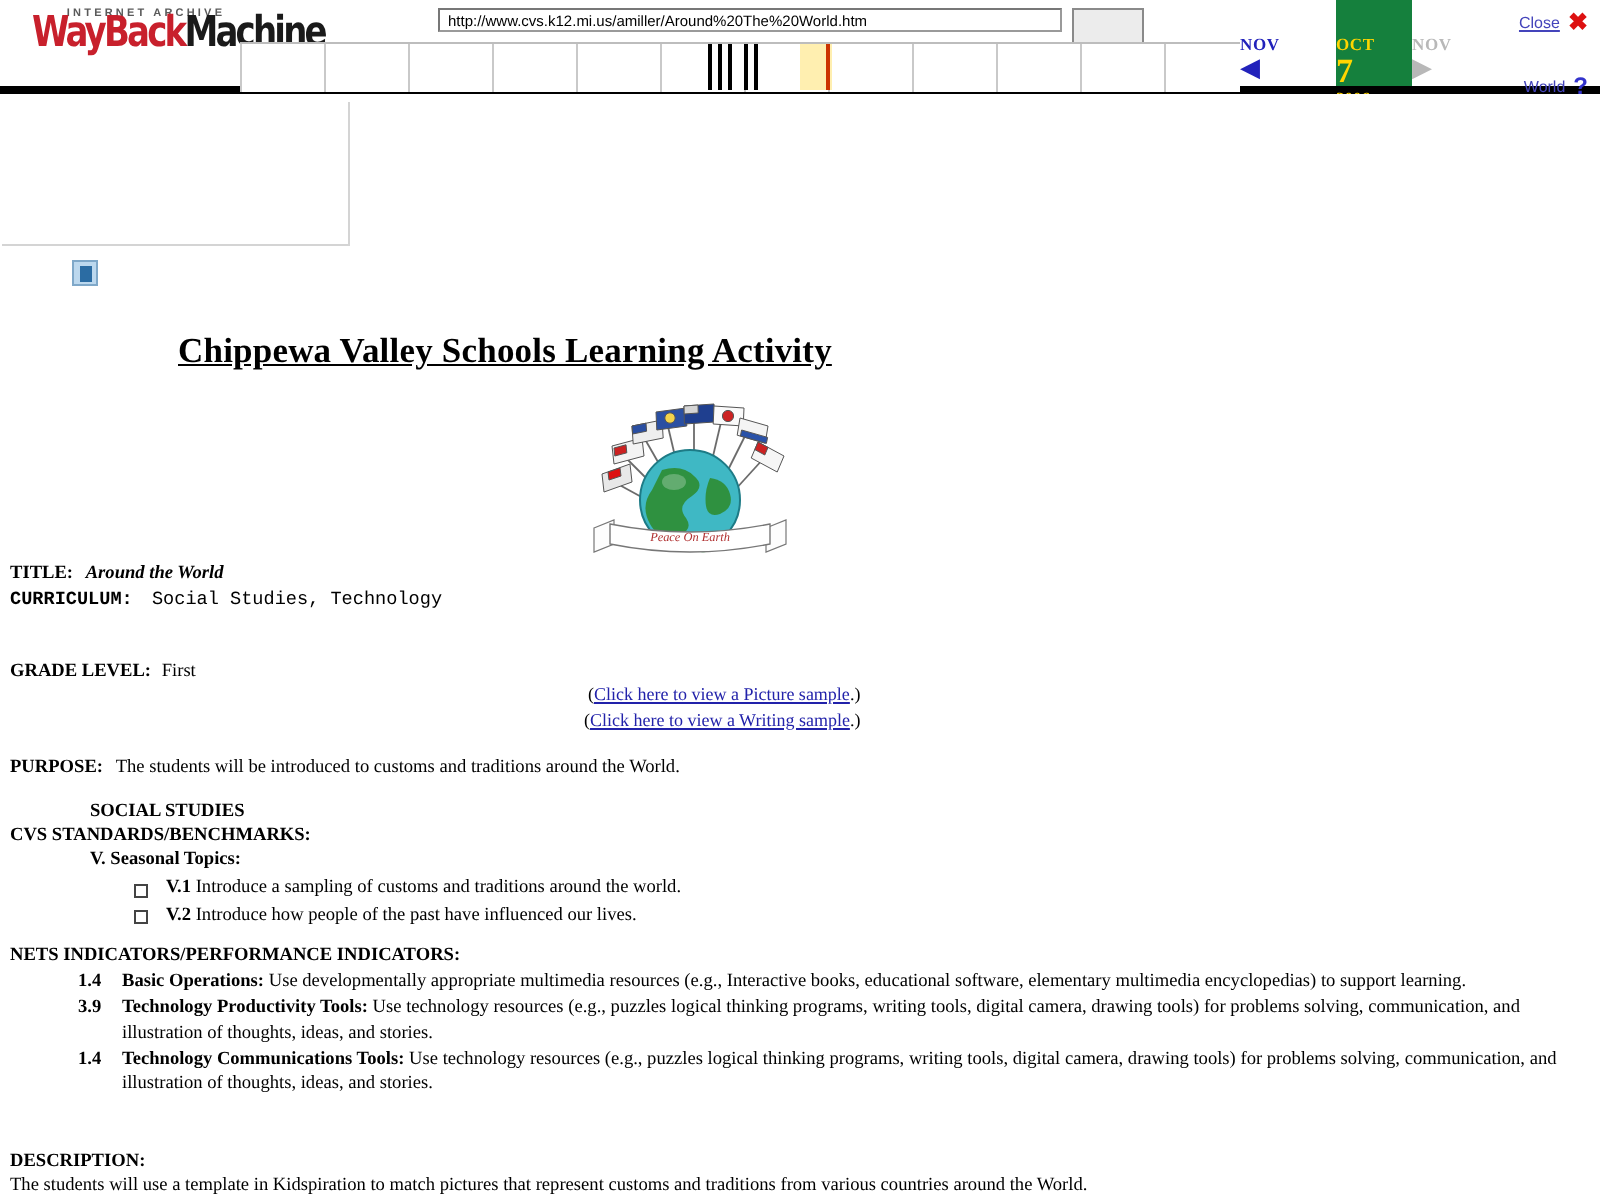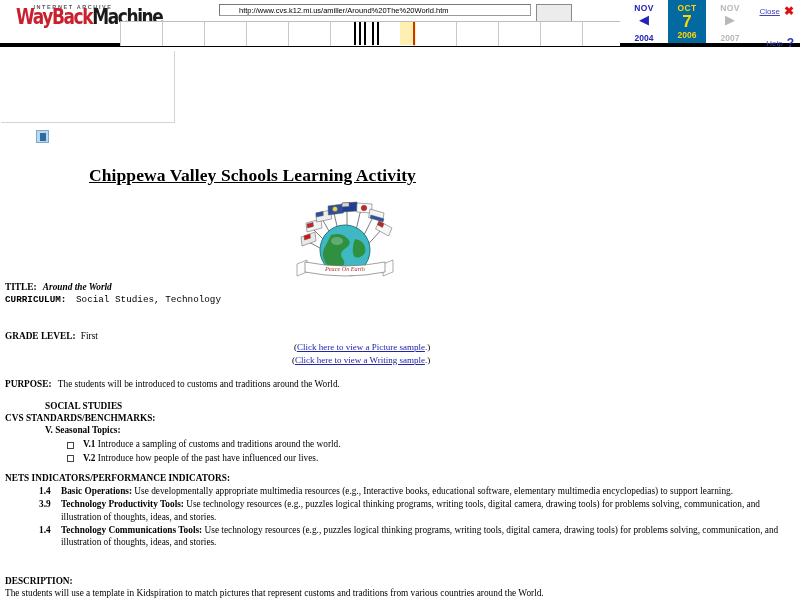--- a/index.html
+++ b/index.html
@@ -35,21 +35,21 @@
   .wb-captures-count{
     font-size:8.5px;color:#3333cc;text-decoration:underline;font-weight:bold;
     display:block;cursor:pointer;
   }
   .wb-captures-range{font-size:6.5px;color:#333;display:block;margin-top:2px;}
 
   .wb-url-wrap{position:absolute;left:219px;top:4px;display:flex;align-items:flex-start;}
   .wb-url{
     width:312px;height:12px;box-sizing:border-box;
     border:1px solid #9a9a9a;border-top-color:#777;border-left-color:#777;
-    background:#fff;font-size:7.5px;padding:1px 19px;color:#000;
+    background:#fff;font-size:7.5px;padding:1px 4px;color:#000;
     font-family:"Liberation Sans", sans-serif;outline:none;
   }
   .wb-go{
     margin-left:5px;width:20px;height:14px;box-sizing:border-box;
     border:1px solid #8a8a8a;background:#ececec;
     font-size:7.5px;line-height:11px;text-align:center;color:#000;
     font-family:"Liberation Sans", sans-serif;cursor:pointer;padding:17px;
   }
 
   
@@ -59,30 +59,30 @@
     box-sizing:border-box;background:#fff;
   }
   .wb-tick{position:absolute;top:0;bottom:0;width:1px;background:#c9c9c9;}
   .wb-cap{position:absolute;top:0;bottom:1px;width:2px;background:#000;}
   .wb-band{position:absolute;top:0;bottom:1px;width:16px;background:#ffefb0;}
   .wb-cur{position:absolute;top:0;bottom:1px;width:2px;background:#cc3300;}
 
   
   #wb-datenav{position:absolute;left:620px;top:0;height:43px;display:flex;align-items:stretch;}
   .wb-date{
-    width:48px;text-align:center;padding-top:3px;box-sizing:border-box;
-    font-family:Liberation Sans, sans-serif;
+    width:48px;padding-top:17px;box-sizing:border-box;
+    font-family:Liberation Serif, serif;
   }
   .wb-date .m{font-size:8.5px;font-weight:bold;color:#2222bb;letter-spacing:.3px;}
   .wb-date .y{font-size:8.5px;font-weight:bold;color:#2222bb;margin-top:7px;}
   .wb-date .arrow{font-size:13px;color:#2222bb;line-height:12px;margin-top:1px;}
   .wb-date.dim .m,.wb-date.dim .y{color:#b8b8b8;}
   .wb-date.dim .arrow{color:#b8b8b8;}
   .wb-date.current{
-    background:#0369a1;color:#ffd500;width:38px;
+    background:#15803d;color:#ffd500;width:38px;
   }
   .wb-date.current .m{color:#ffd500;font-size:8.5px;}
   .wb-date.current .d{font-size:17px;font-weight:bold;color:#ffd500;line-height:15px;margin-top:1px;}
   .wb-date.current .y{color:#ffd500;margin-top:1px;font-size:8.5px;}
 
   #wb-links{position:absolute;right:6px;top:4px;width:58px;text-align:right;
     font-family:"Liberation Sans", sans-serif;}
   .wb-link-row{display:flex;align-items:center;justify-content:flex-end;}
   .wb-link-row a{font-size:8px;color:#4444bb;text-decoration:underline;cursor:pointer;}
   .wb-x{color:#dd1111;font-size:12px;font-weight:bold;margin-left:4px;}
@@ -198,21 +198,21 @@
       <div class="y">2007</div>
     </div>
   </div>
 
   <div id="wb-links">
     <div class="wb-link-row">
       <a>Close</a>
       <span class="wb-x">✖</span>
     </div>
     <div class="wb-link-row wb-help-row">
-      <a>Help</a>
+      <a>World</a>
       <span class="wb-q">?</span>
     </div>
   </div>
 </div>
 
 <div id="page-body">
 
   <div id="broken-img-frame"></div>
   <div id="broken-img-icon">
       <i></i>

